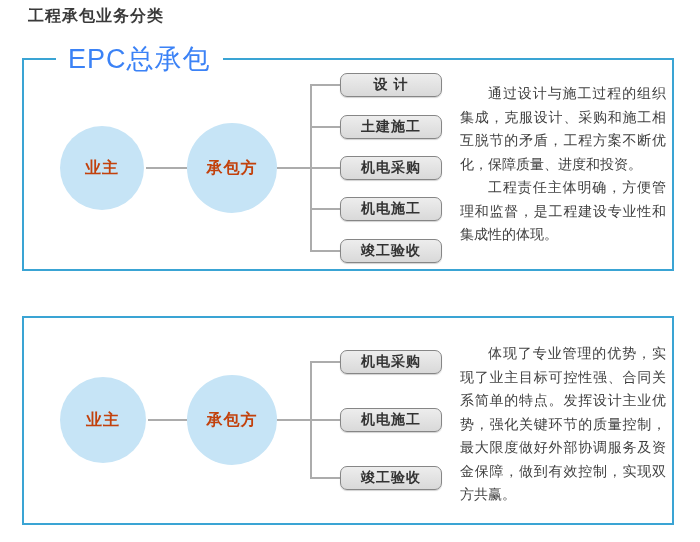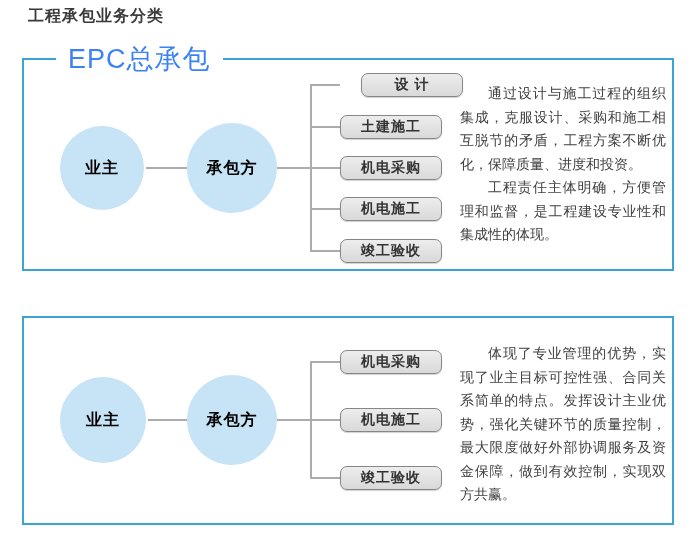--- a/index.html
+++ b/index.html
@@ -20,21 +20,21 @@
   .panel.mec{top:316px;height:205px;}
   .panel-title{
     position:absolute;left:32px;top:-17px;
     background:#ffffff;padding:0 12px;
     font-size:27px;font-weight:400;color:#3b82f6;letter-spacing:1px;
     white-space:nowrap;line-height:32px;
   }
   .circle{
     position:absolute;border-radius:50%;background:#c6e4f6;
     display:flex;align-items:center;justify-content:center;
-    font-size:16px;font-weight:bold;color:#000000;letter-spacing:1px;
+    font-size:16px;font-weight:bold;color:#c2410c;letter-spacing:1px;
   }
   .epc .owner-circle{left:36px;top:66px;width:84px;height:84px;}
   .epc .contractor-circle{left:163px;top:63px;width:90px;height:90px;}
   .mec .owner-circle{left:36px;top:59px;width:86px;height:86px;}
   .mec .contractor-circle{left:163px;top:57px;width:90px;height:90px;}
   .hline{position:absolute;height:2px;background:#acacac;}
   .vline{position:absolute;width:2px;background:#acacac;}
   .epc .line-oc{left:122px;top:107px;width:41px;}
   .epc .line-main{left:253px;top:107px;width:63px;}
   .epc .trunk{left:286px;top:25px;height:166px;}
@@ -52,21 +52,21 @@
   .mec .br2{top:101px;}
   .mec .br3{top:159px;}
   .pbox{
     position:absolute;left:316px;width:100px;height:22px;
     background:linear-gradient(180deg,#ededed,#d9d9d9);
     border:1px solid #868686;border-radius:7px;
     box-shadow:0 1px 1px rgba(0,0,0,0.18);
     display:flex;align-items:center;justify-content:center;
     font-size:14px;font-weight:bold;color:#333333;letter-spacing:1px;
   }
-  .epc .b1{top:13px;margin-left:21px;}
+  .epc .b1{top:13px;}
   .epc .b2{top:55px;align-items:center;}
   .epc .b3{top:96px;}
   .epc .b4{top:137px;}
   .epc .b5{top:179px;}
   .mec .b1{top:32px;}
   .mec .b2{top:90px;}
   .mec .b3{top:148px;}
   .desc{
     position:absolute;left:436px;width:206px;
     font-size:14px;line-height:23.5px;color:#3f3f3f;

